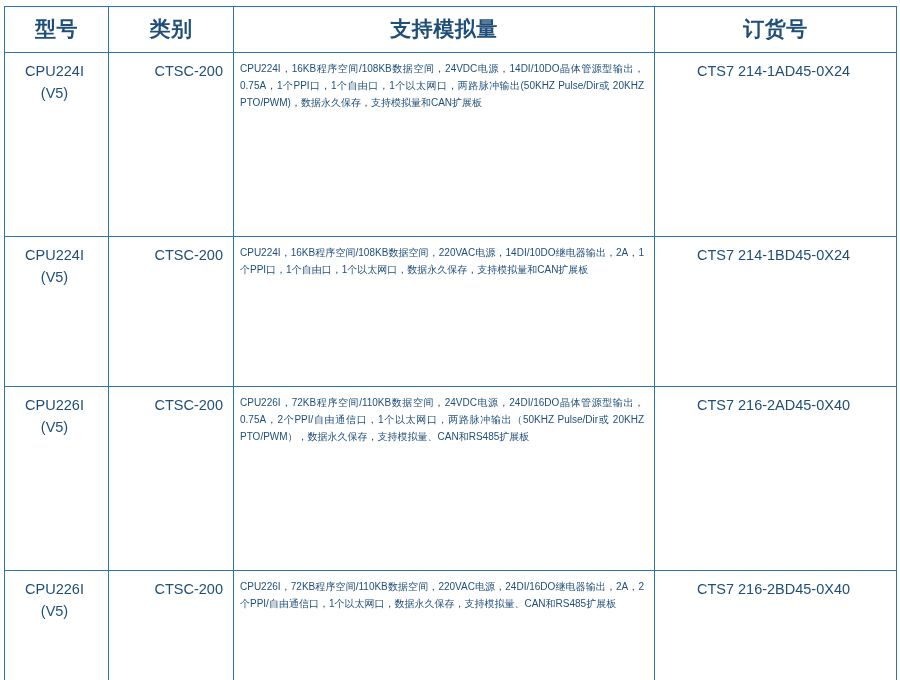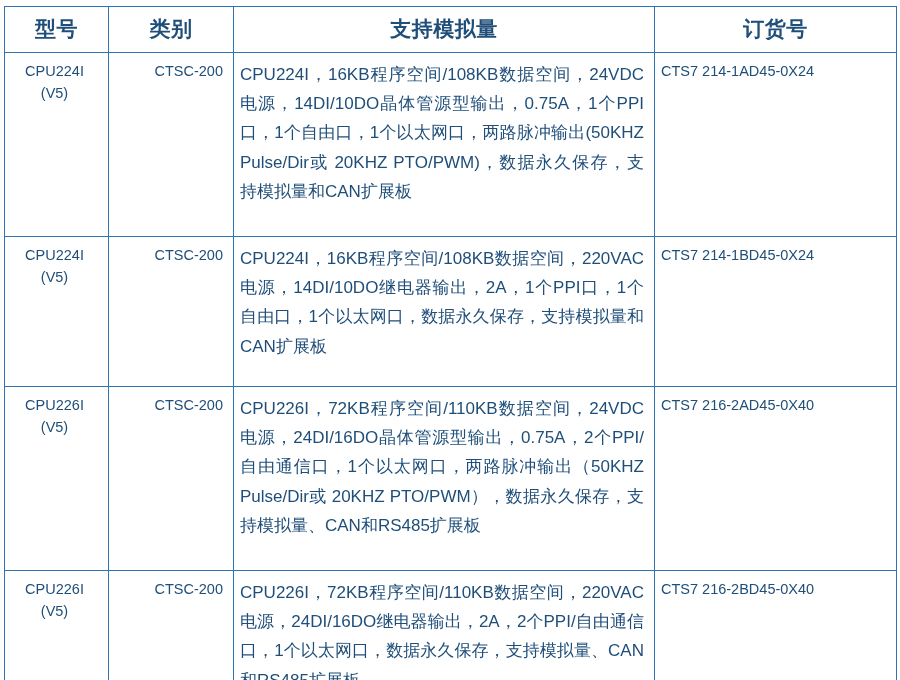--- a/index.html
+++ b/index.html
@@ -55,28 +55,28 @@
     padding-left: 4px;
     padding-right: 4px;
   }
   td.cell-model .model-line2 {
     display: block;
   }
   td.cell-cat {
     text-align: right;
   }
   td.cell-desc {
-    font-size: 17px;
+    font-size: 10px;
     line-height: 1.72;
     color: #1f4e79;
     text-align: justify;
     text-justify: inter-ideograph;
   }
   td.cell-order {
-    text-align: left;
+    text-align: center;
     white-space: nowrap;
     margin-left: 41px;
   }
   .row-spacer-tall  { height: 168px; }
   .row-spacer-mid   { height: 134px; }
 </style>
 </head>
 <body>
 
 <div class="table-wrap">

